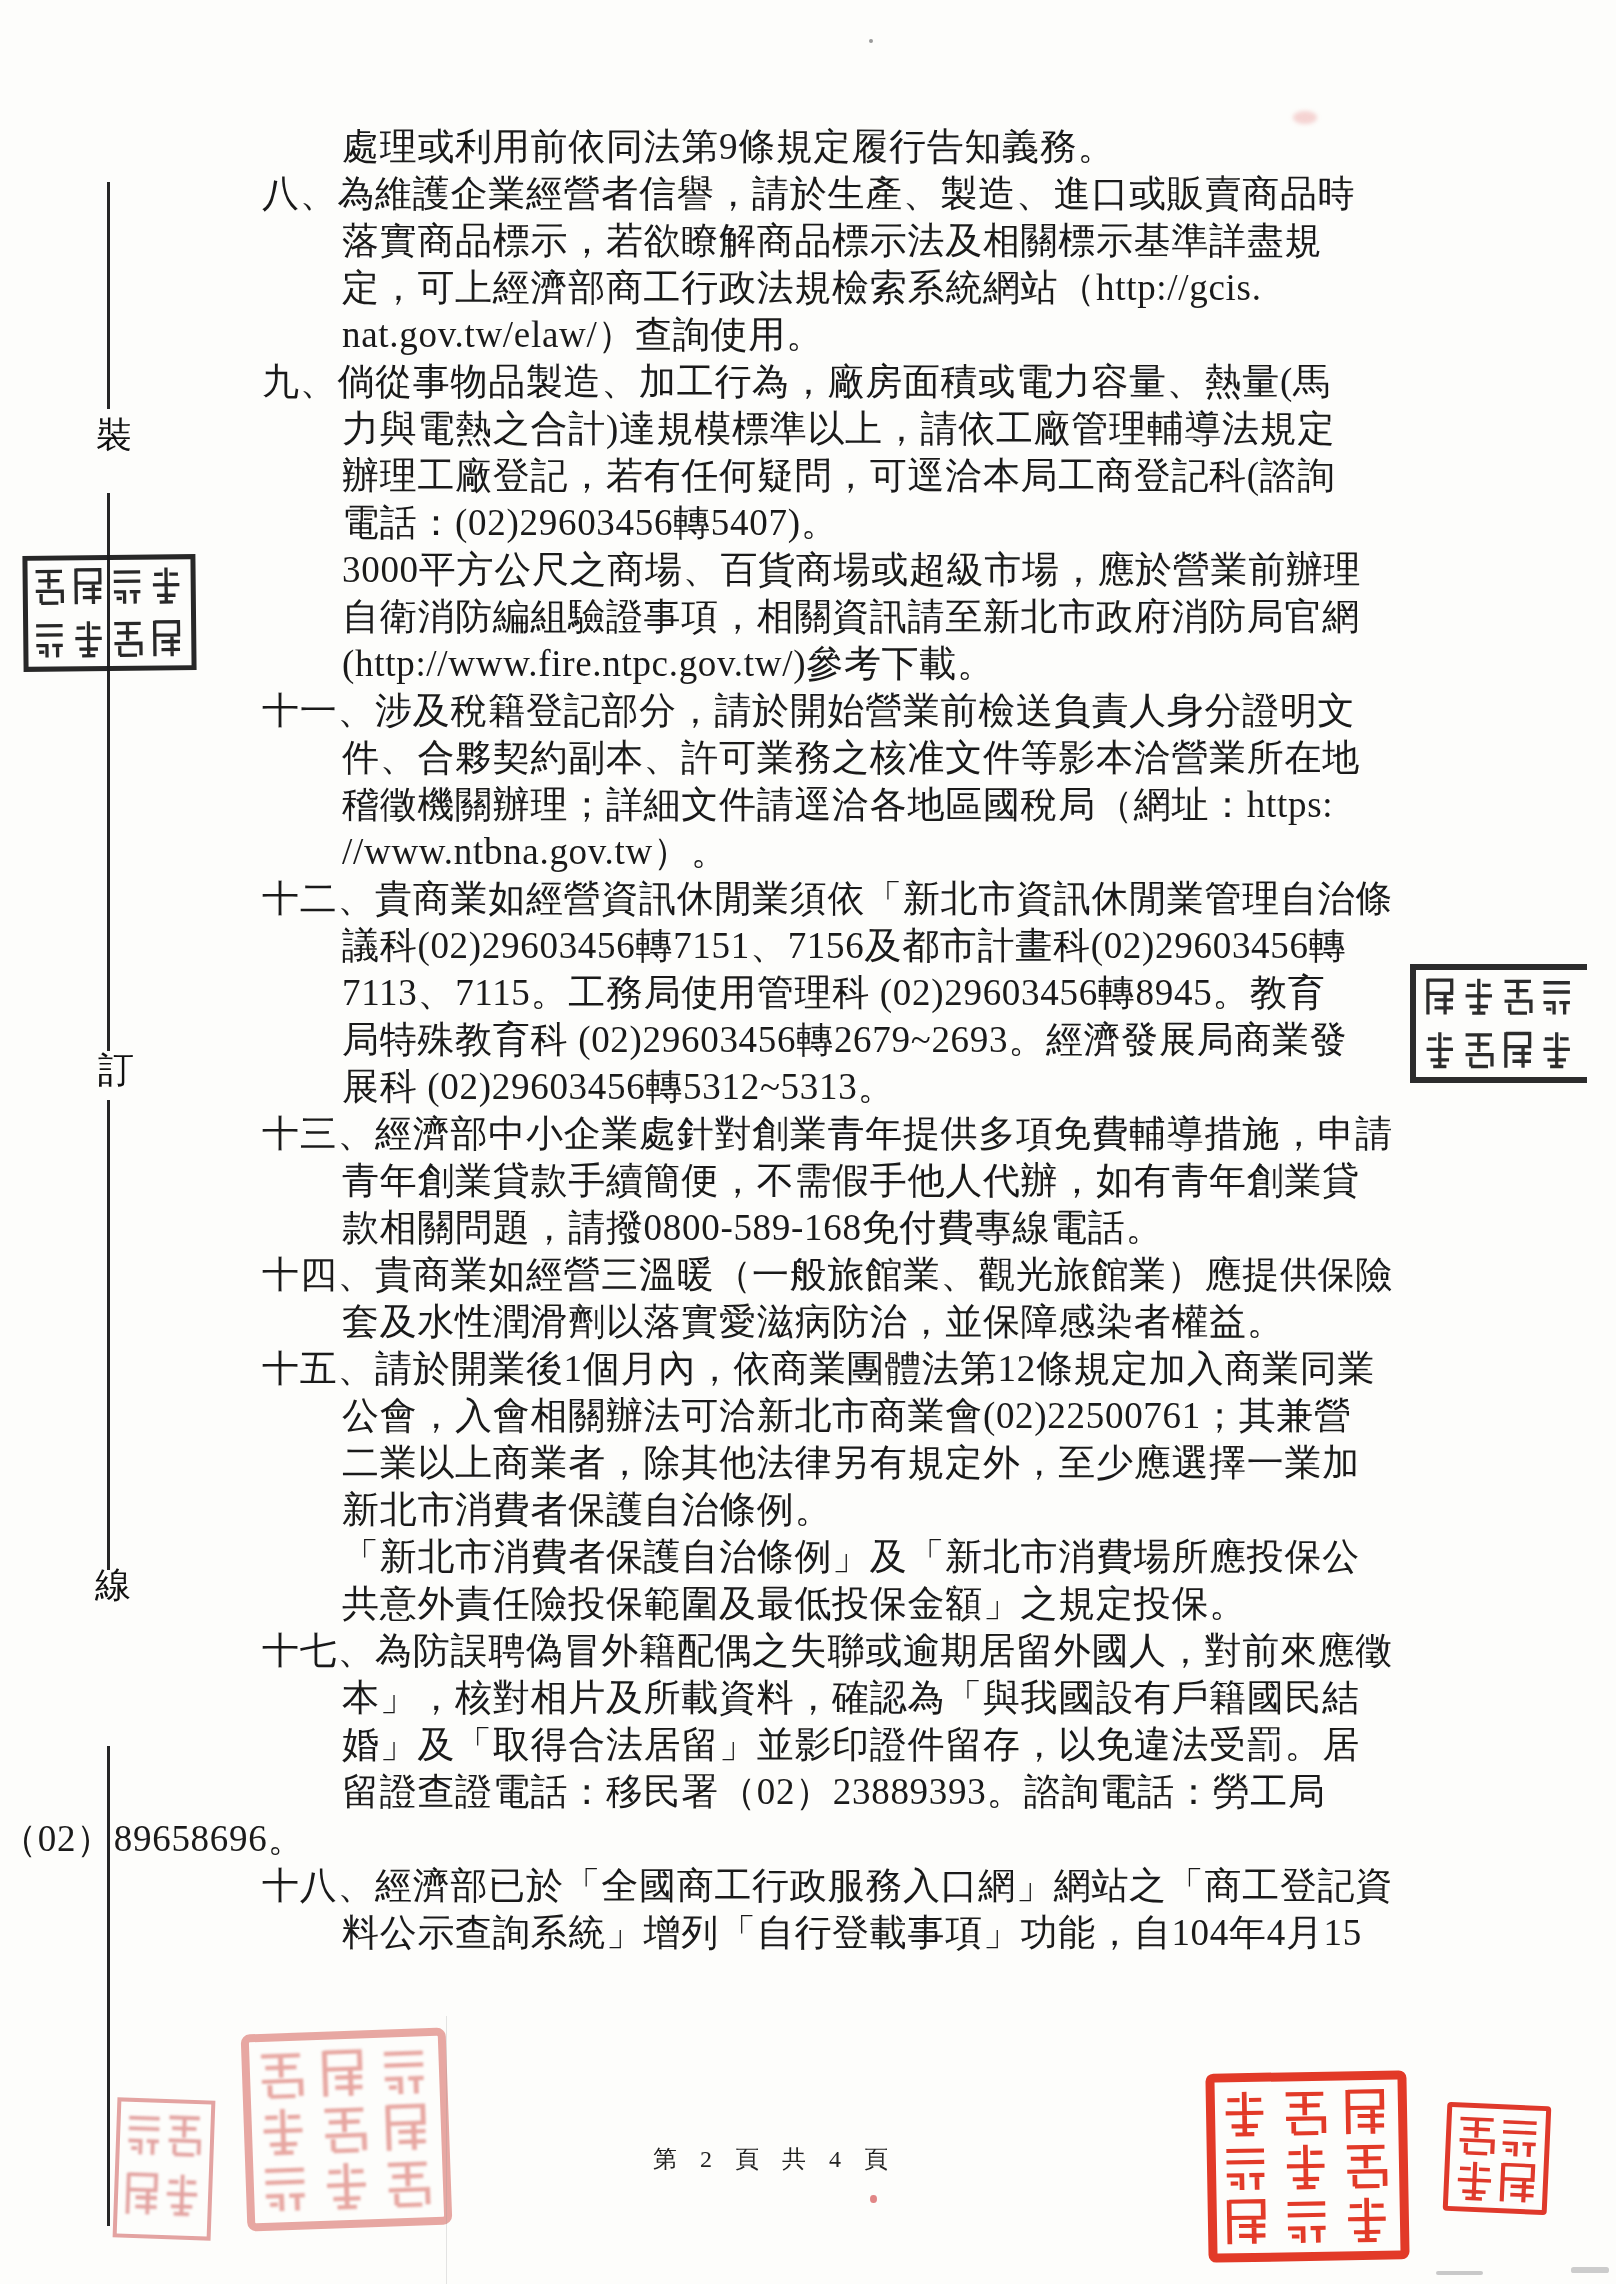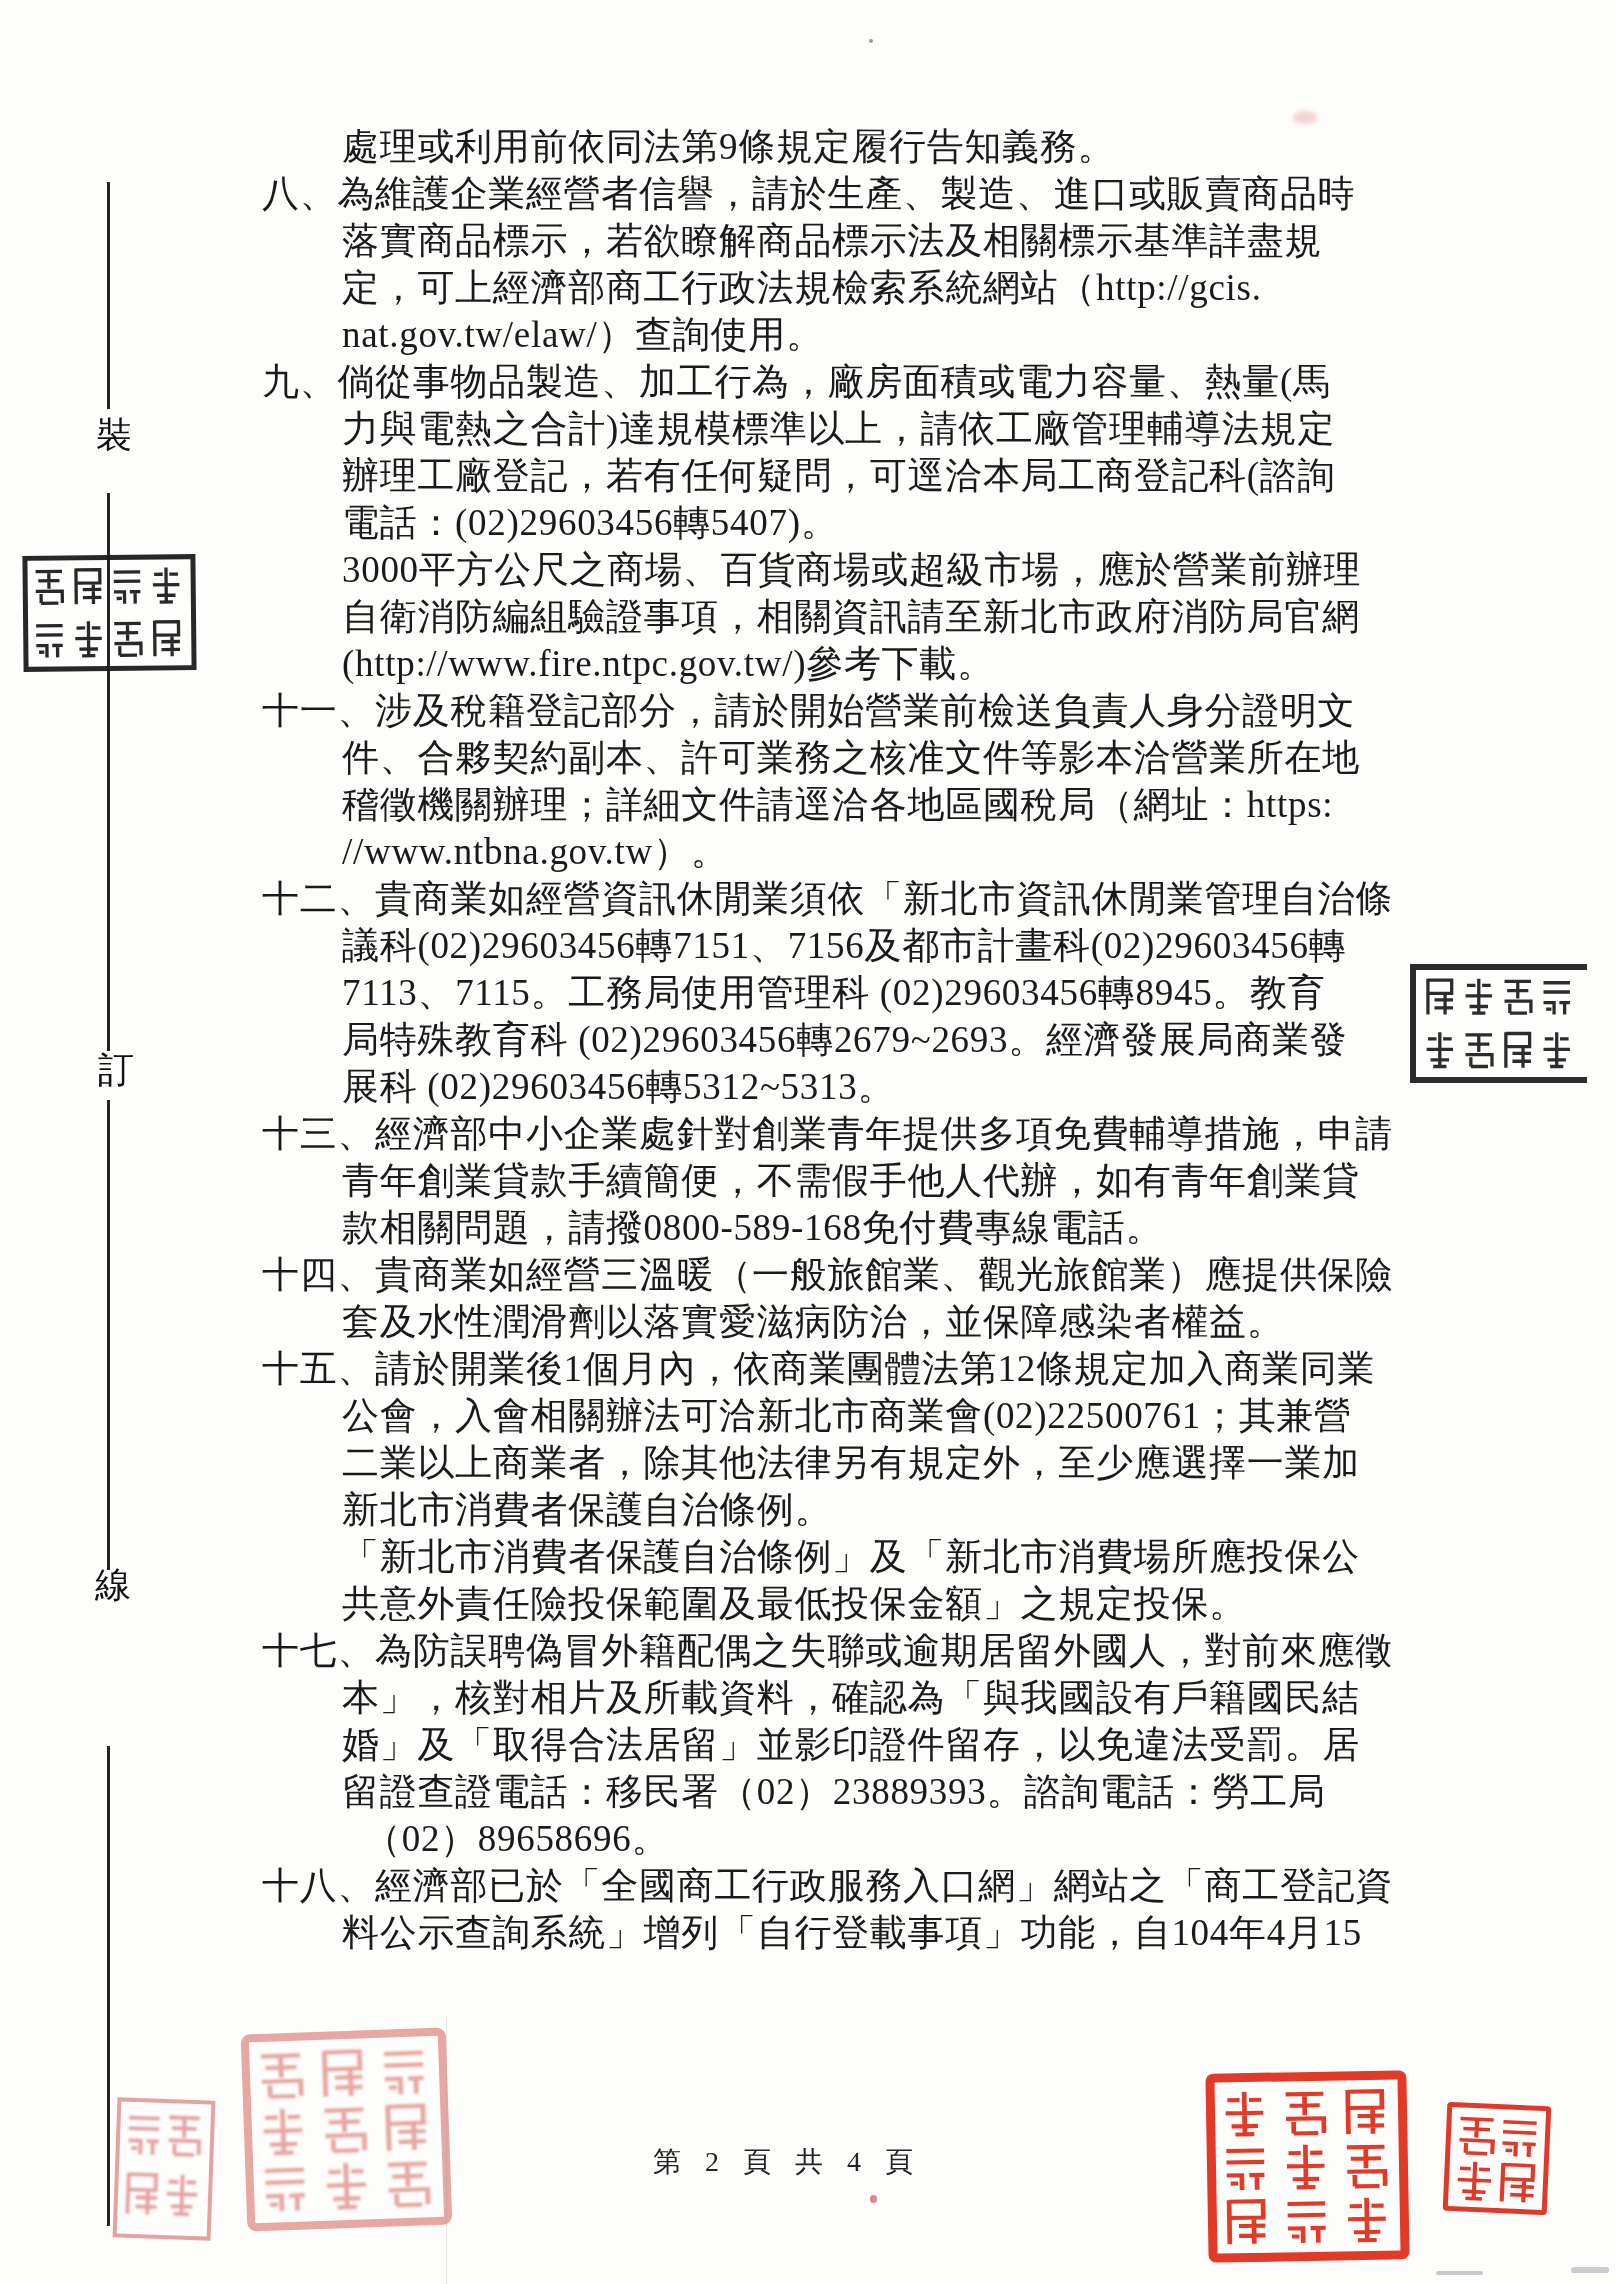--- a/index.html
+++ b/index.html
@@ -10,25 +10,25 @@
     font-family:"Liberation Serif","DejaVu Serif",serif;
   }
   
   #body-text{position:absolute; left:0; top:99px; right:0;margin-top:24px;}
   .tl{
     position:relative; white-space:nowrap; height:47px; line-height:47px;
     font-size:37px; letter-spacing:0.7px; color:#1a1a1a;
   }
   .lab{padding-left:262px;}
   .con{padding-left:342px;}
-  .sp {padding-left:364px;}
+  .sp {}
   
   #footer{
     position:absolute; left:653px; top:2143px;
-    font-size:28px; letter-spacing:8.5px; color:#222;
+    font-size:24px; letter-spacing:8.5px; color:#222;
   }
   
   .mline{position:absolute; left:107px; width:3.3px; background:#262626;}
   .mchar{position:absolute; font-size:36px; color:#111; line-height:1;}
   
   .stamp{position:absolute; box-sizing:border-box;}
   .stamp svg{display:block; width:100%; height:100%;}
   #stamp-black-left{
     left:23px; top:555px; width:173px; height:116px;
     border:5.9px solid #1d1d1d; transform:rotate(-0.6deg); opacity:.95;

